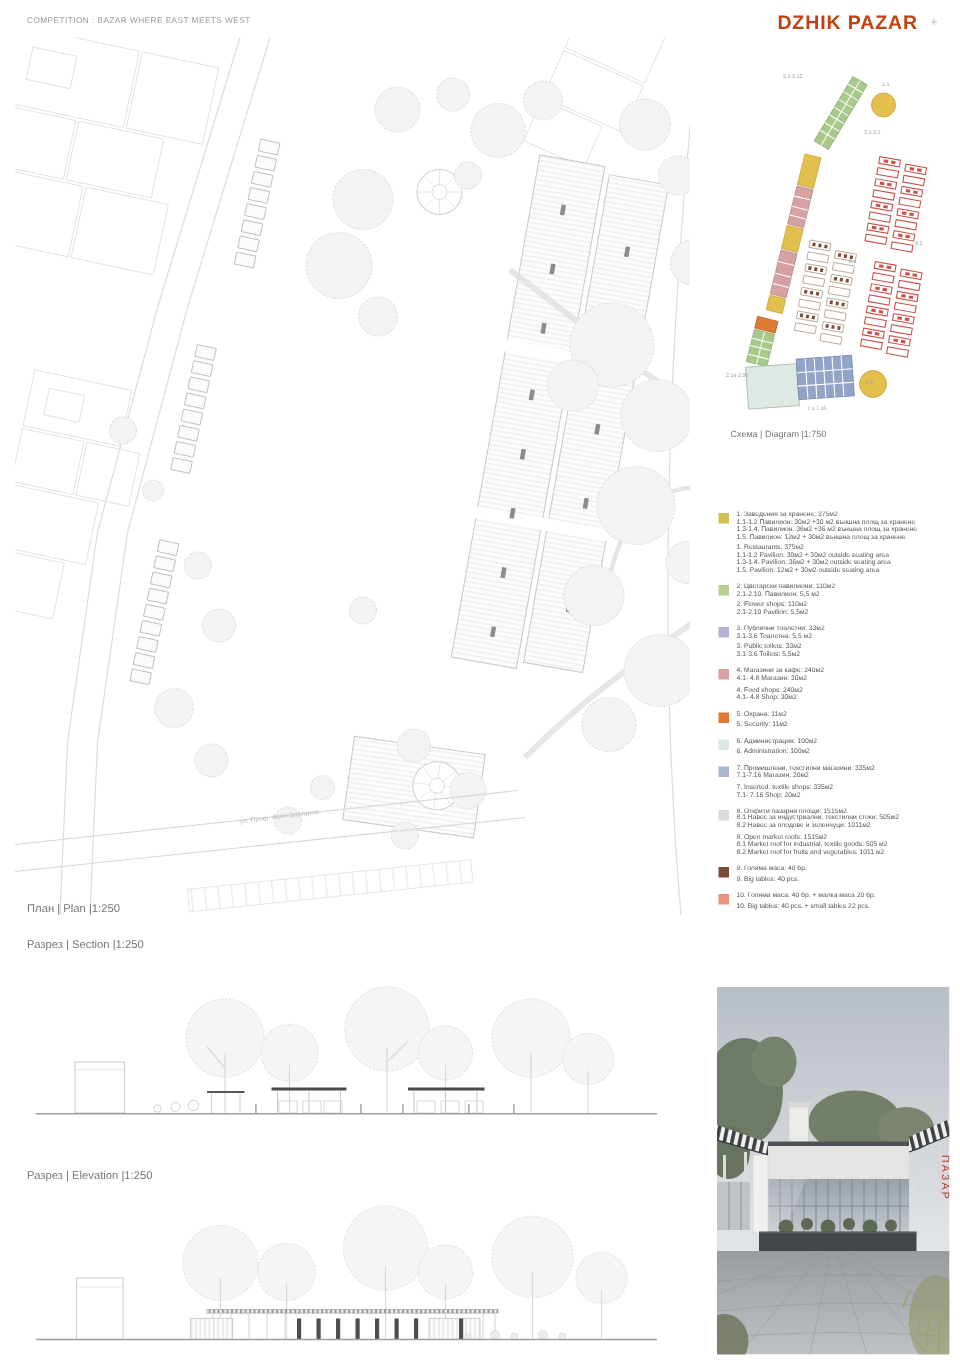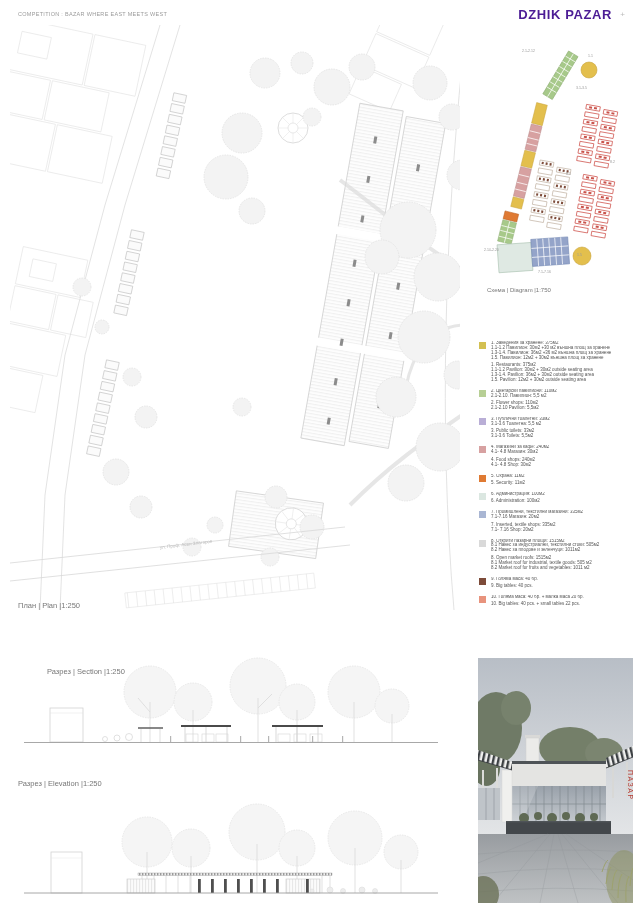--- a/index.html
+++ b/index.html
@@ -1,19 +1,19 @@
 <!DOCTYPE html>
 <html><head>
 <meta charset="utf-8">
 <style>
   html,body{margin:0;padding:0;background:#ffffff;}
   body{font-family:"Liberation Sans", sans-serif; -webkit-text-size-adjust:none;}
   .page{position:relative;width:640px;height:914px;background:#ffffff;overflow:hidden;}
   .hdr-left{position:absolute;left:18px;top:11px;font-size:5.5px;letter-spacing:.3px;color:#9a9a9a;}
-  .hdr-title{position:absolute;right:28px;top:7px;font-size:13px;font-weight:bold;color:#4c1d95;letter-spacing:.6px;}
+  .hdr-title{position:absolute;right:28px;top:7px;font-size:13px;font-weight:bold;color:#c2410c;letter-spacing:.6px;}
   .hdr-mark{position:absolute;right:15px;top:10px;font-size:8px;color:#bbbbbb;}
   .caption{position:absolute;font-size:7.5px;color:#777777;text-align:right;}
   .caption.small{font-size:6px;color:#777777;}
   .fig{position:absolute;}
   .legend{position:absolute;left:479px;top:341px;width:158px;display:flex;flex-direction:column;gap:6px;}
   .legend-item{position:relative;padding-left:12px;min-height:8px;}
   .swatch{position:absolute;left:0;top:1px;width:7px;height:7px;display:block;}
   .legend-lines{font-size:4.5px;line-height:4.9px;color:#555555;white-space:nowrap;overflow:hidden;}
   .legend-lines .gap{height:2.6px;}
   .ann-host{position:absolute;left:478px;top:42px;width:162px;height:250px;pointer-events:none;}
@@ -192,21 +192,21 @@
     <g>
       <line x1="0" y1="538" x2="335" y2="502" stroke="#d8d8d8" stroke-width="0.8"></line>
       <line x1="0" y1="556" x2="340" y2="520" stroke="#d8d8d8" stroke-width="0.8"></line>
       <rect x="115" y="558" width="190" height="15" fill="url(#ticks)" stroke="#dedede" stroke-width="0.5" transform="rotate(-6 210 565)"></rect>
       <text x="150" y="524" font-size="4.5" fill="#bdbdbd" transform="rotate(-7 150 524)">ул. Проф. Асен Златаров</text>
     </g>
   </svg>
 
   <div class="caption" style="left:18px;top:601px;">План | Plan |1:250</div>
 
-  <div class="caption" style="left:18px;top:667px;margin-left:29px;">Разрез | Section |1:250</div>
+  <div class="caption" style="left:18px;top:625px;">Разрез | Section |1:250</div>
 
   <svg class="fig" style="left:10px;top:650px;" width="440" height="110" viewBox="0 0 440 110">
 
     <g fill="#f5f5f5" stroke="#e6e6e6" stroke-width="0.9" stroke-dasharray="1.6 1">
       <circle cx="140" cy="42" r="26"></circle>
         <circle cx="183" cy="52" r="19"></circle>
         <circle cx="248" cy="36" r="28"></circle>
       <circle cx="287" cy="52" r="18"></circle>
         <circle cx="344" cy="42" r="26"></circle>
         <circle cx="382" cy="56" r="17"></circle>

